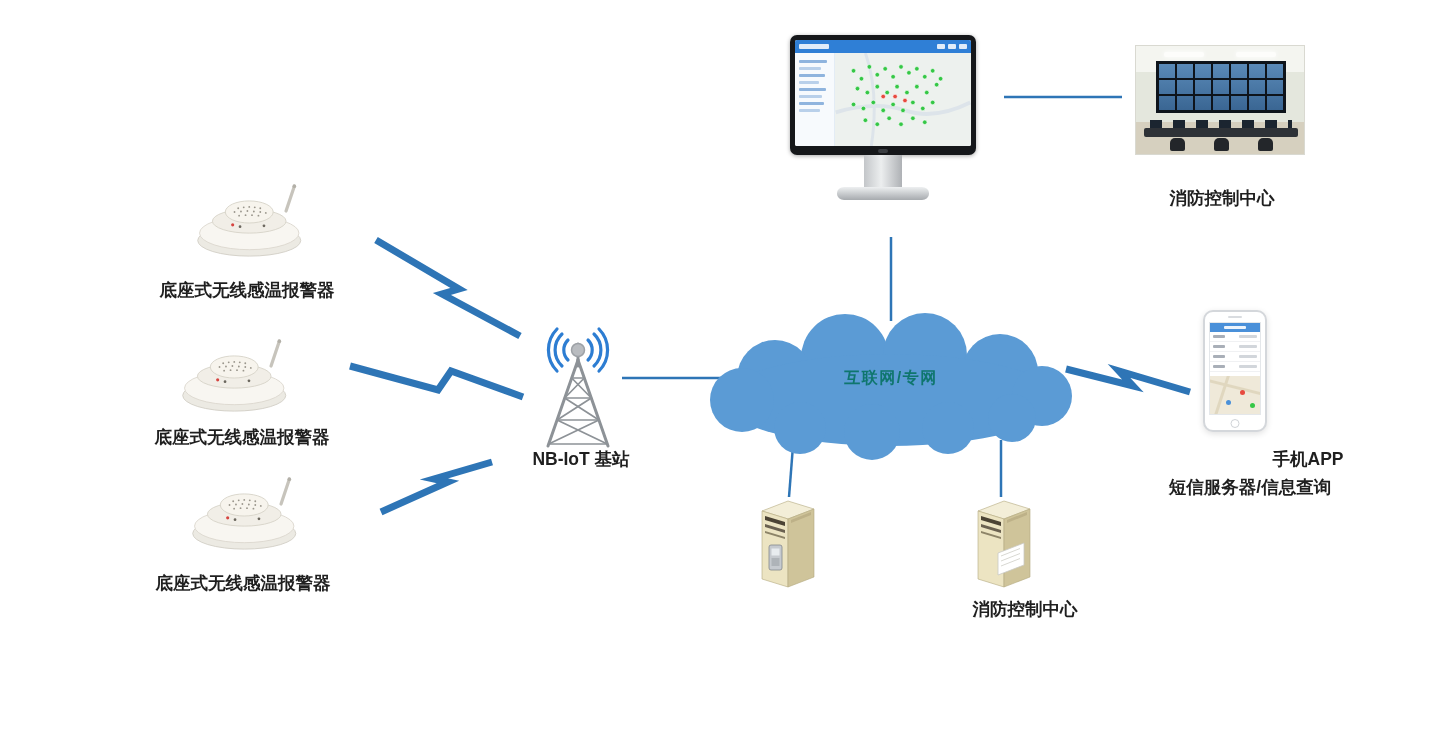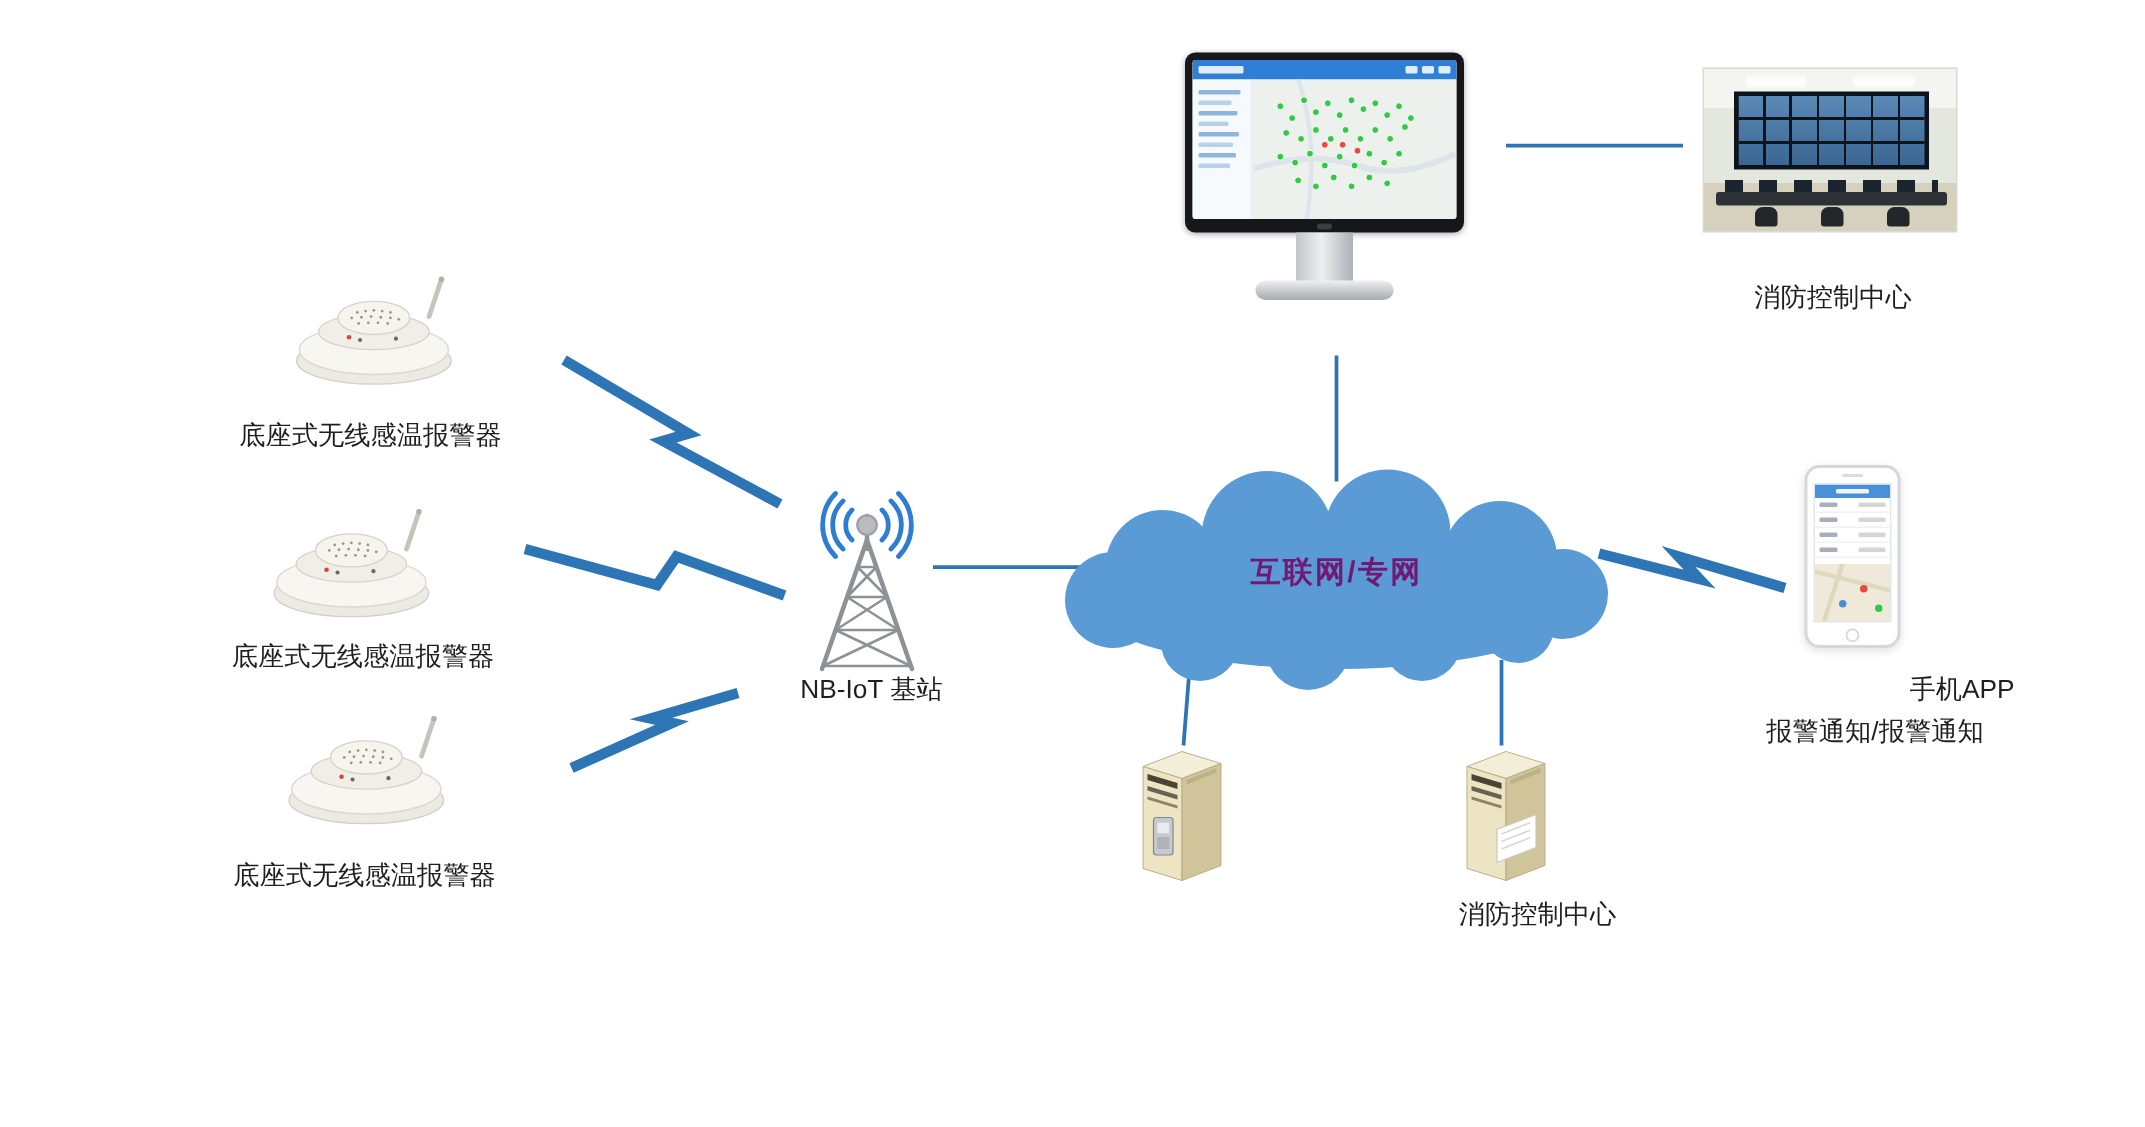--- a/index.html
+++ b/index.html
@@ -1,22 +1,22 @@
 <!DOCTYPE html>
 <html><head>
 <meta charset="utf-8">
 <style>
   html,body{margin:0;padding:0;background:#ffffff;}
   body{font-family:"Liberation Sans","DejaVu Sans",sans-serif;}
   .canvas{position:relative;width:1430px;height:751px;background:#ffffff;overflow:hidden;}
   .layer{position:absolute;left:0;top:0;width:1430px;height:751px;}
   .node{position:absolute;}
-  .label{position:absolute;color:#1f1f1f;font-size:17.5px;line-height:1.55;text-align:center;white-space:nowrap;}
-  .cloud-label{position:absolute;left:762px;top:368px;width:258px;text-align:center;color:#701a75;
-               font-size:20px;font-weight:bold;letter-spacing:1.5px;}
+  .label{position:absolute;color:#1f1f1f;font-size:17.5px;line-height:1.55;text-align:center;white-space:nowrap;font-weight:bold;}
+  .cloud-label{position:absolute;left:762px;top:368px;width:258px;text-align:center;color:#0f766e;
+               font-size:16px;font-weight:bold;letter-spacing:1.5px;}
 
   
   .monitor{left:790px;top:35px;width:186px;height:168px;}
   .m-bezel{position:absolute;left:0;top:0;width:186px;height:120px;background:#15171a;border-radius:7px;
            box-shadow:0 1px 4px rgba(0,0,0,.35);}
   .m-screen{position:absolute;left:5px;top:5px;width:176px;height:106px;background:#ffffff;border-radius:2px;overflow:hidden;}
   .m-header{height:13px;background:#2f7fd6;display:flex;align-items:center;gap:3px;padding:0 4px;}
   .m-header i{display:block;height:5px;border-radius:1px;background:rgba(255,255,255,.85);}
   .m-body{position:absolute;top:13px;left:0;right:0;bottom:0;display:flex;}
   .m-side{width:40px;background:#f7fafd;border-right:1px solid #e3ecf5;padding:3px 4px;box-sizing:border-box;}
@@ -302,21 +302,21 @@
         <div class="p-road1"></div>
           <div class="p-road2"></div>
         <div class="p-dot" style="left:30px;top:14px;background:#e74a3f"></div>
         <div class="p-dot" style="left:16px;top:24px;background:#4a90d9"></div>
         <div class="p-dot" style="left:40px;top:27px;background:#35c746"></div>
       </div>
     </div>
     <div class="p-home"></div>
   </div>
   <div class="label" style="left:1193px;top:446px;width:230px">手机APP</div>
-  <div class="label" style="left:1135px;top:474px;width:230px">报警通知/报警通知</div>
+  <div class="label" style="left:1135px;top:474px;width:230px">短信服务器/信息查询</div>
 
   <svg class="node" style="left:752px;top:495px" width="70" height="95" viewBox="0 0 70 95">
     <use href="#server-shape"></use>
     <g>
       <rect x="17" y="50" width="13" height="25" rx="2" fill="#c6cacf" stroke="#84888d" stroke-width="0.8"></rect>
       <rect x="19.5" y="53.5" width="8" height="7" fill="#e8ecef"></rect>
       <rect x="19.5" y="63" width="8" height="8" fill="#aeb3b8"></rect>
     </g>
   </svg>
 

